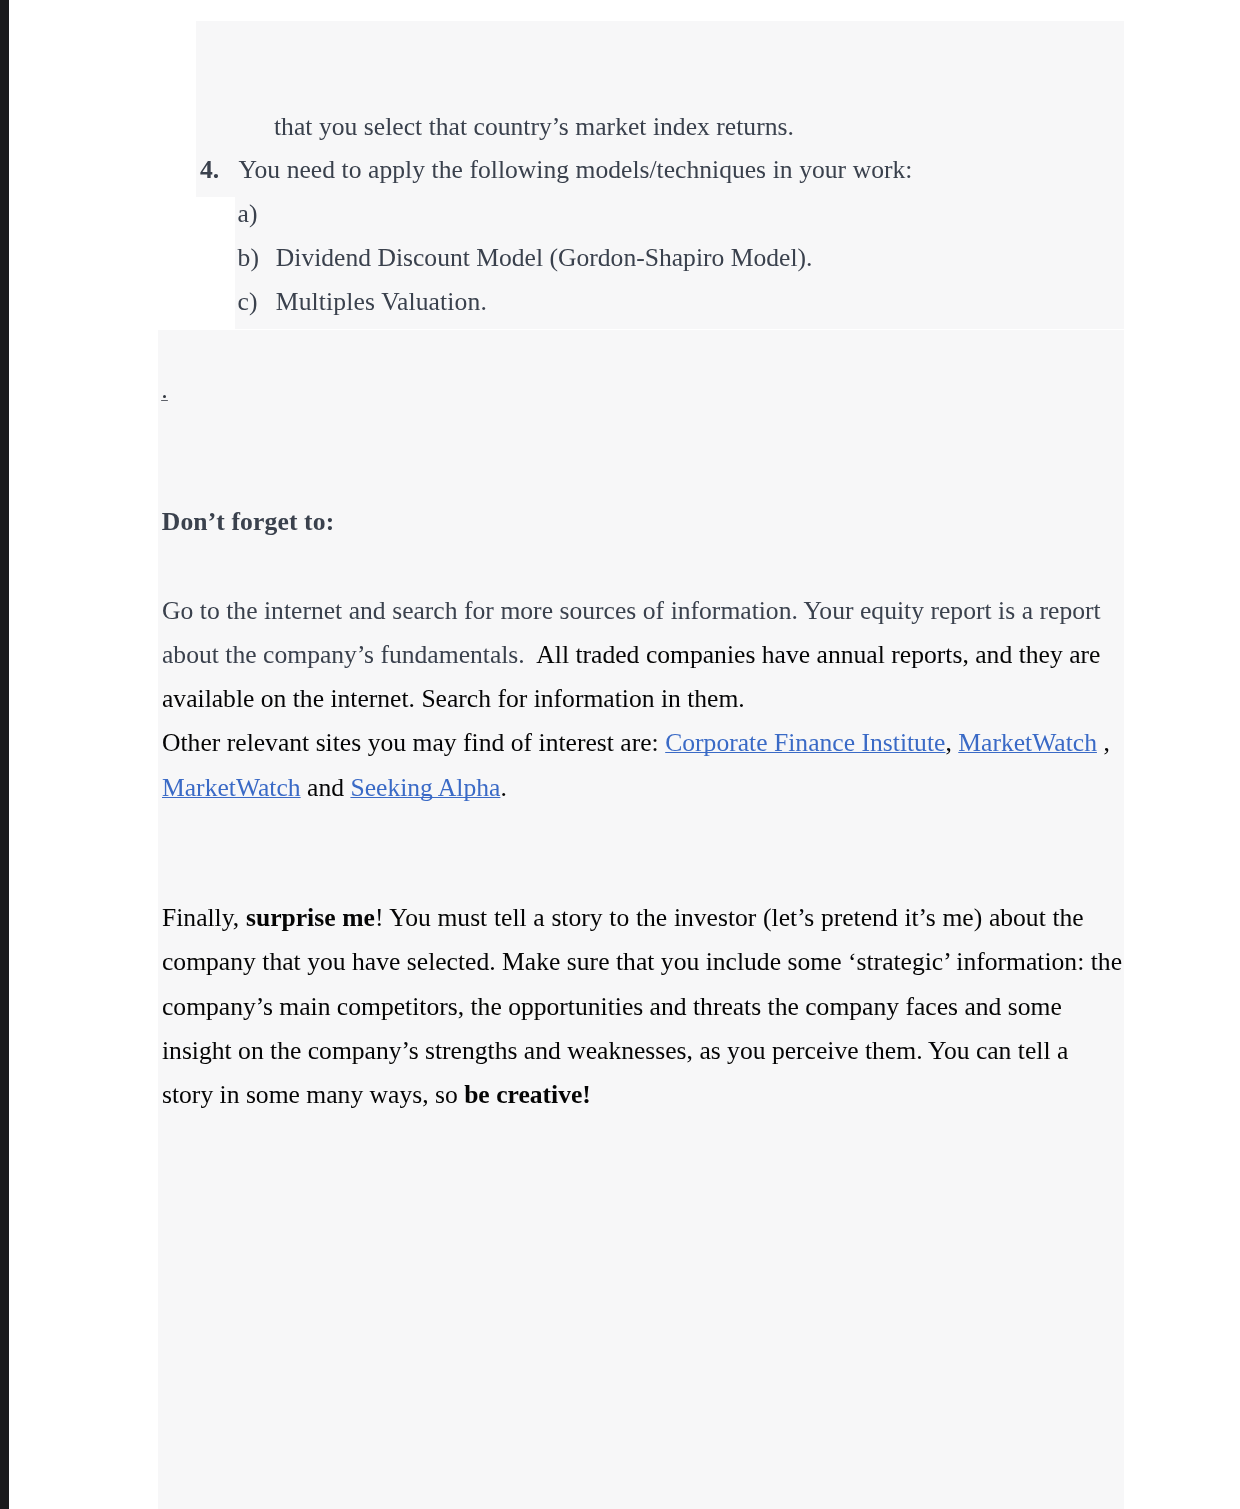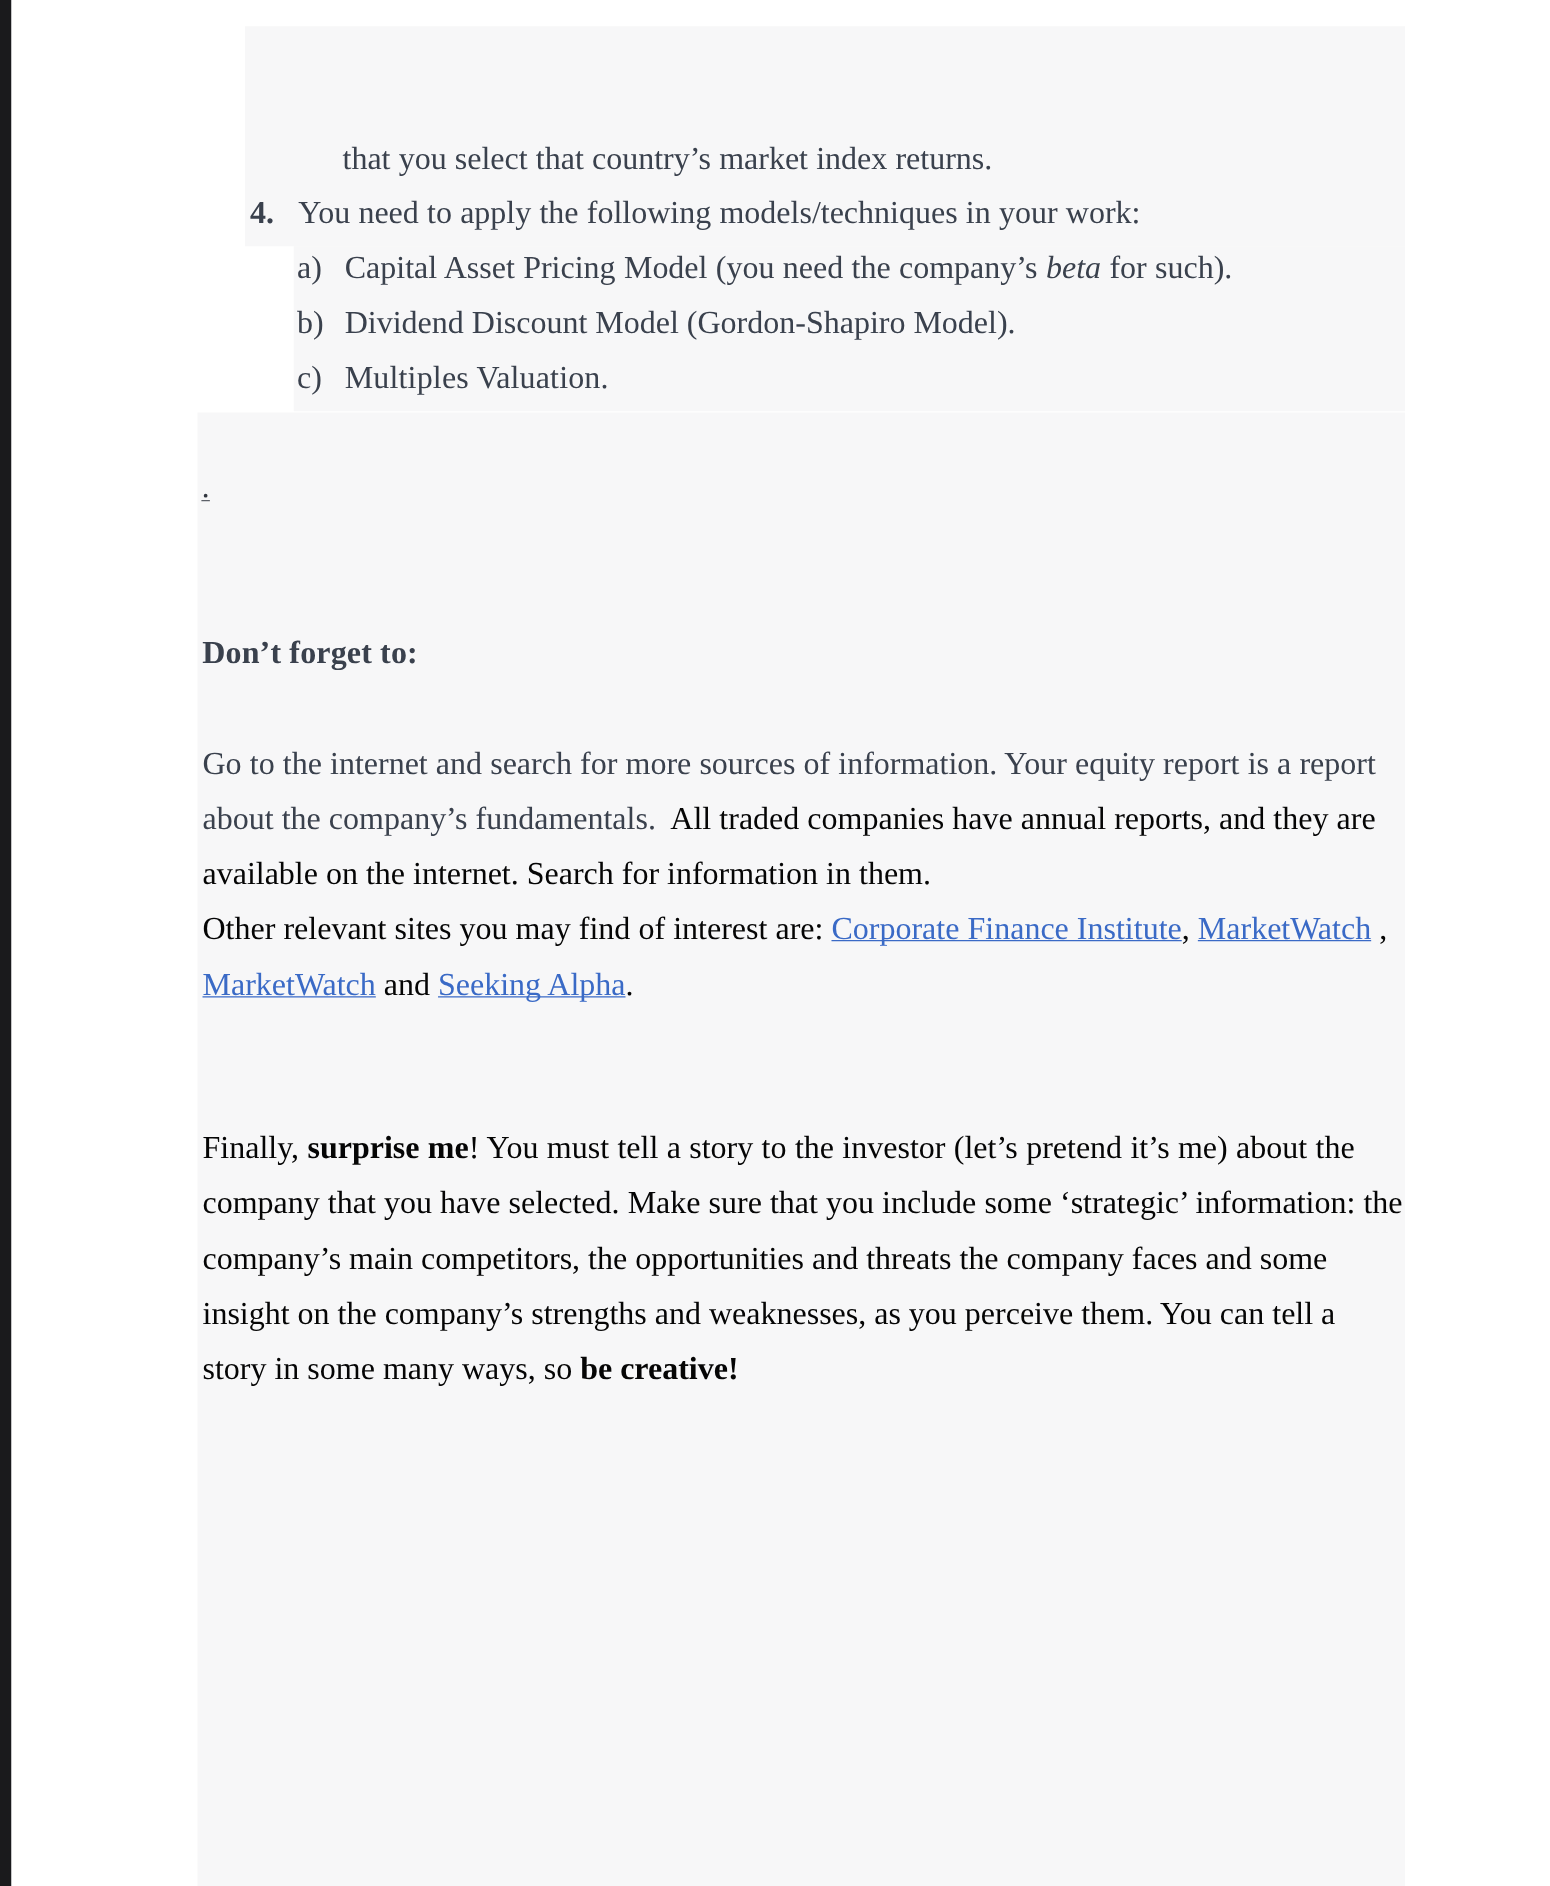--- a/index.html
+++ b/index.html
@@ -29,21 +29,20 @@
   <div class="sel" style="left:196.2px;top:20.8px;width:927.8px;height:176.4px;"></div>
   <div class="sel" style="left:235px;top:197.2px;width:889px;height:132.3px;"></div>
   <div class="sel" style="left:158px;top:329.5px;width:966px;height:1179.5px;"></div>
 
   <div class="ln gray" style="left:238px;top:113.6px;word-spacing:0.14px;margin-left:36px;">that you select that country’s market index returns.</div>
 
   <div class="ln gray bold" style="left:200px;top:157px;">4.</div>
   <div class="ln gray" style="left:238.6px;top:157px;word-spacing:0.2px;">You need to apply the following models/techniques in your work:</div>
 
   <div class="ln gray" style="left:237.6px;top:201px;">a)</div>
-  <div class="ln gray" style="left:275.8px;top:201px;word-spacing:0.28px;"><span>Capital Asset Pricing Model (you need the company’s </span><span class="ital">beta</span><span> for such).</span></div>
 
   <div class="ln gray" style="left:237.6px;top:245px;">b)</div>
   <div class="ln gray" style="left:275.8px;top:245px;">Dividend Discount Model (Gordon-Shapiro Model).</div>
 
   <div class="ln gray" style="left:237.6px;top:289px;">c)</div>
   <div class="ln gray" style="left:275.8px;top:289px;letter-spacing:0.13px;text-align:right;">Multiples Valuation.</div>
 
   <div class="mark" style="left:161px;top:394.5px;">
       <i></i>
       <u></u>

